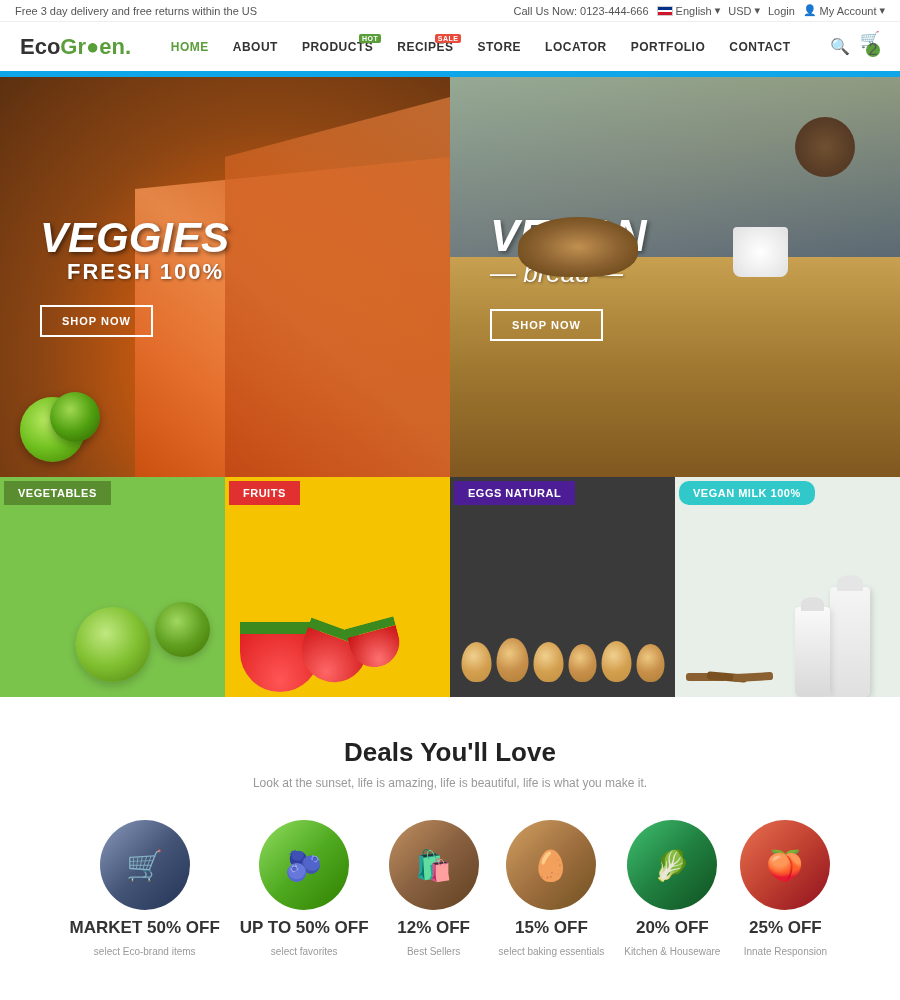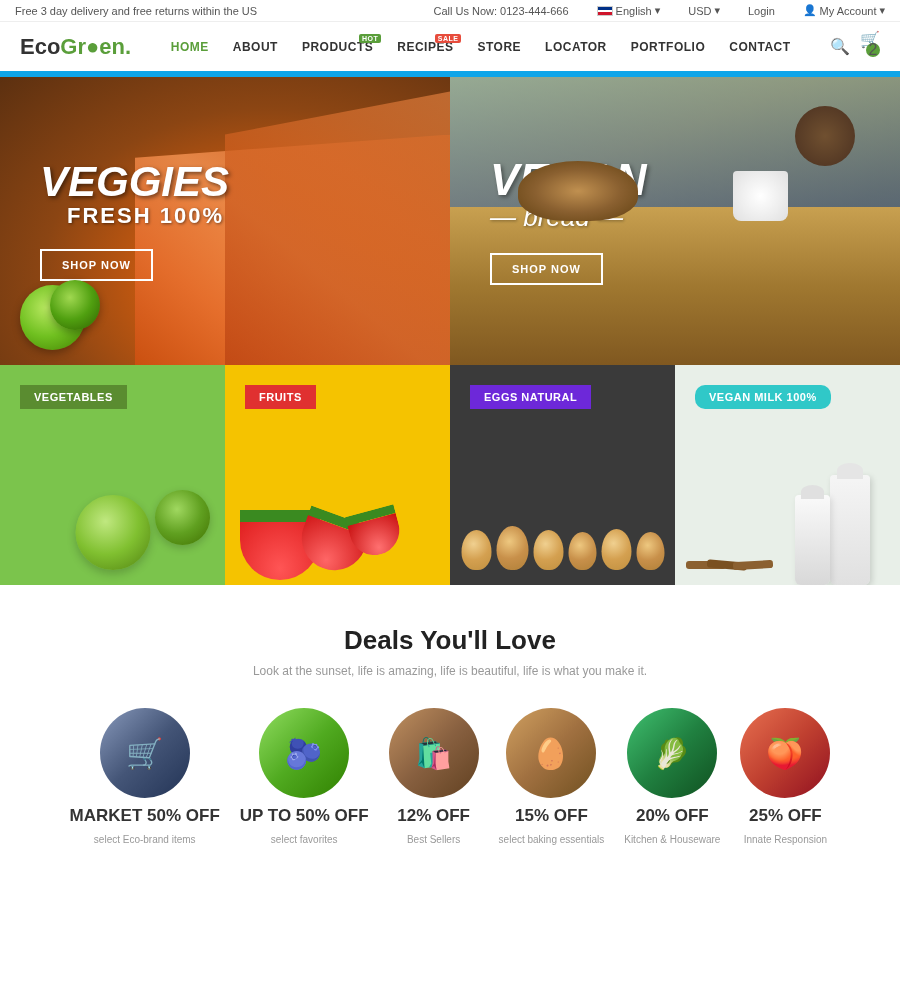--- a/index.html
+++ b/index.html
@@ -9,21 +9,21 @@
     .top-bar {
       background: #fff;
       border-bottom: 1px solid #eee;
       padding: 4px 15px;
       display: flex;
       justify-content: space-between;
       align-items: center;
       font-size: 11px;
       color: #555;
     }
-    .top-bar-right { display: flex; gap: 28px; align-items: center; }
+    .top-bar-right { display: flex; gap: 8px; align-items: center; }
     .top-bar-right span { cursor: pointer; display: flex; align-items: center; gap: 3px; }
     .flag { width: 16px; height: 10px; background: linear-gradient(#003087 33%, #fff 33% 66%, #cf142b 66%); display: inline-block; border: 1px solid #ccc; }
 
     
     .header {
       display: flex;
       align-items: center;
       padding: 8px 20px;
       border-bottom: 6px solid #0ea5e9;
       justify-content: space-between;
@@ -71,21 +71,21 @@
       border-radius: 50%;
       display: flex;
       align-items: center;
       justify-content: center;
     }
 
     
     .hero {
       display: grid;
       grid-template-columns: 1fr 1fr;
-      height: 288px;
+      height: 400px;
     }
     .hero-left {
       background: linear-gradient(rgba(80,50,20,0.3), rgba(80,50,20,0.3)),
         linear-gradient(135deg, #8B6914 0%, #c8a050 30%, #d4782a 60%, #a0522d 100%);
       position: relative;
       display: flex;
       flex-direction: column;
       justify-content: center;
       padding: 40px;
       overflow: hidden;
@@ -158,40 +158,40 @@
     .category-grid {
       display: grid;
       grid-template-columns: 1fr 1fr 1fr 1fr;
       height: 220px;
     }
     .cat-item {
       position: relative;
       overflow: hidden;
       display: flex;
       align-items: flex-start;
-      padding: 20px;
+      padding: 4px;
     }
     .cat-item-1 { background: #7bc44c; }
     .cat-item-2 { background: #f5c300; }
     .cat-item-3 { background: #3a3a3a; }
     .cat-item-4 { background: #e8efe8; }
 
     .cat-label {
       position: relative;
       z-index: 2;
       padding: 6px 14px;
       font-size: 11px;
       font-weight: 700;
       text-transform: uppercase;
       color: #fff;
       letter-spacing: 0.5px;
     }
     .cat-label-1 { background: #5a8c30; }
     .cat-label-2 { background: #e03030; }
-    .cat-label-3 { background: #6d28d9; }
+    .cat-label-3 { background: #4c1d95; }
     .cat-label-4 { background: #30c8c8; color: #fff; border-radius: 10px; }
 
     
     .deals-section {
       padding: 40px 20px 30px;
       text-align: center;
     }
     .deals-section h2 {
       font-size: 26px;
       font-weight: 700;

